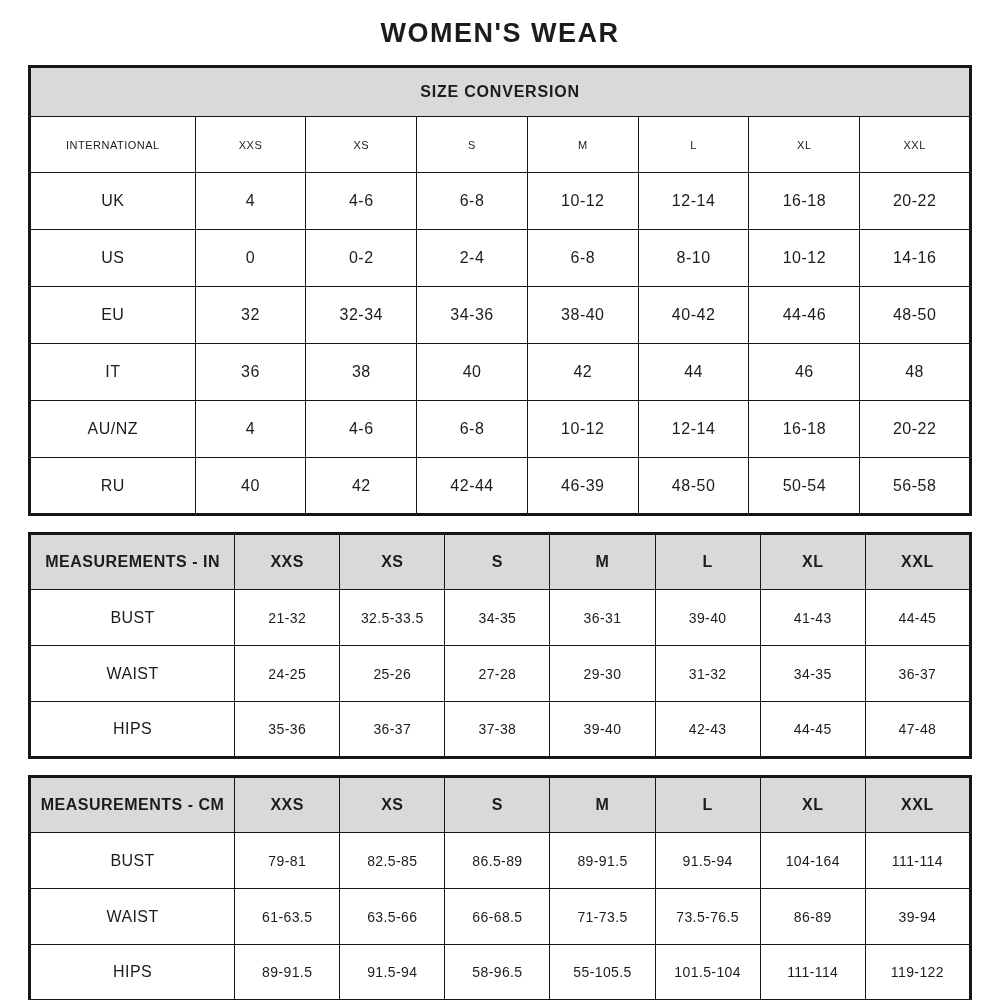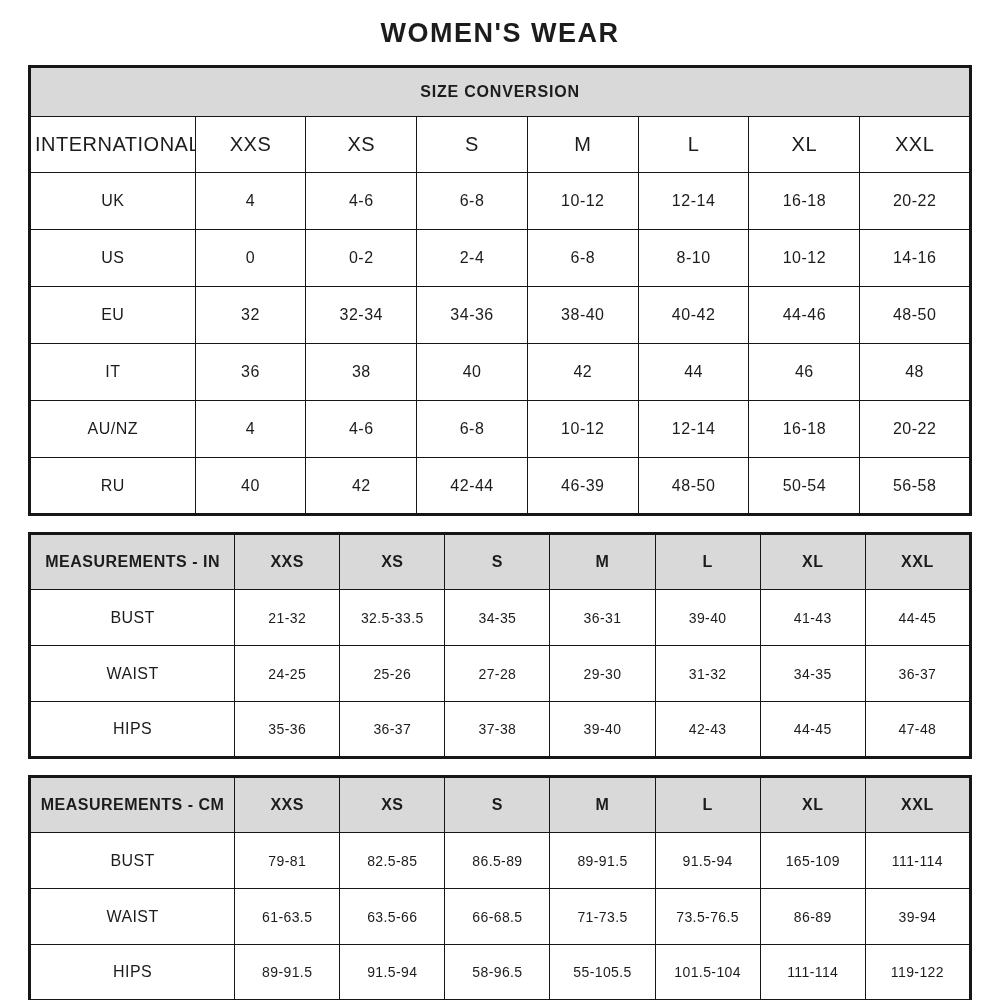--- a/index.html
+++ b/index.html
@@ -45,21 +45,21 @@
   .tbl-conv .banner {
     background: var(--header-bg);
     height: 50px;
     font-size: 16px;
     font-weight: 700;
     letter-spacing: 0.8px;
   }
   .tbl-conv th.col-head {
     height: 56px;
     font-weight: 400;
-    font-size: 20px;
+    font-size: 11px;
     letter-spacing: 0.5px;
   }
   .tbl-conv td {
     height: 57px;
     font-size: 16px;
     letter-spacing: 0.5px;
   }
   
   .tbl-meas th.head-cell {
     background: var(--header-bg);
@@ -255,21 +255,21 @@
         </tr>
     </thead>
     <tbody id="cm-body">
         <tr>
           <td class="row-label">BUST</td>
           <td>79-81</td>
           <td>82.5-85</td>
           <td>86.5-89</td>
           <td>89-91.5</td>
           <td>91.5-94</td>
-          <td>165-109</td>
+          <td>104-164</td>
           <td>111-114</td>
         </tr>
         <tr>
           <td class="row-label">WAIST</td>
           <td>61-63.5</td>
           <td>63.5-66</td>
           <td>66-68.5</td>
           <td>71-73.5</td>
           <td>73.5-76.5</td>
           <td>86-89</td>

